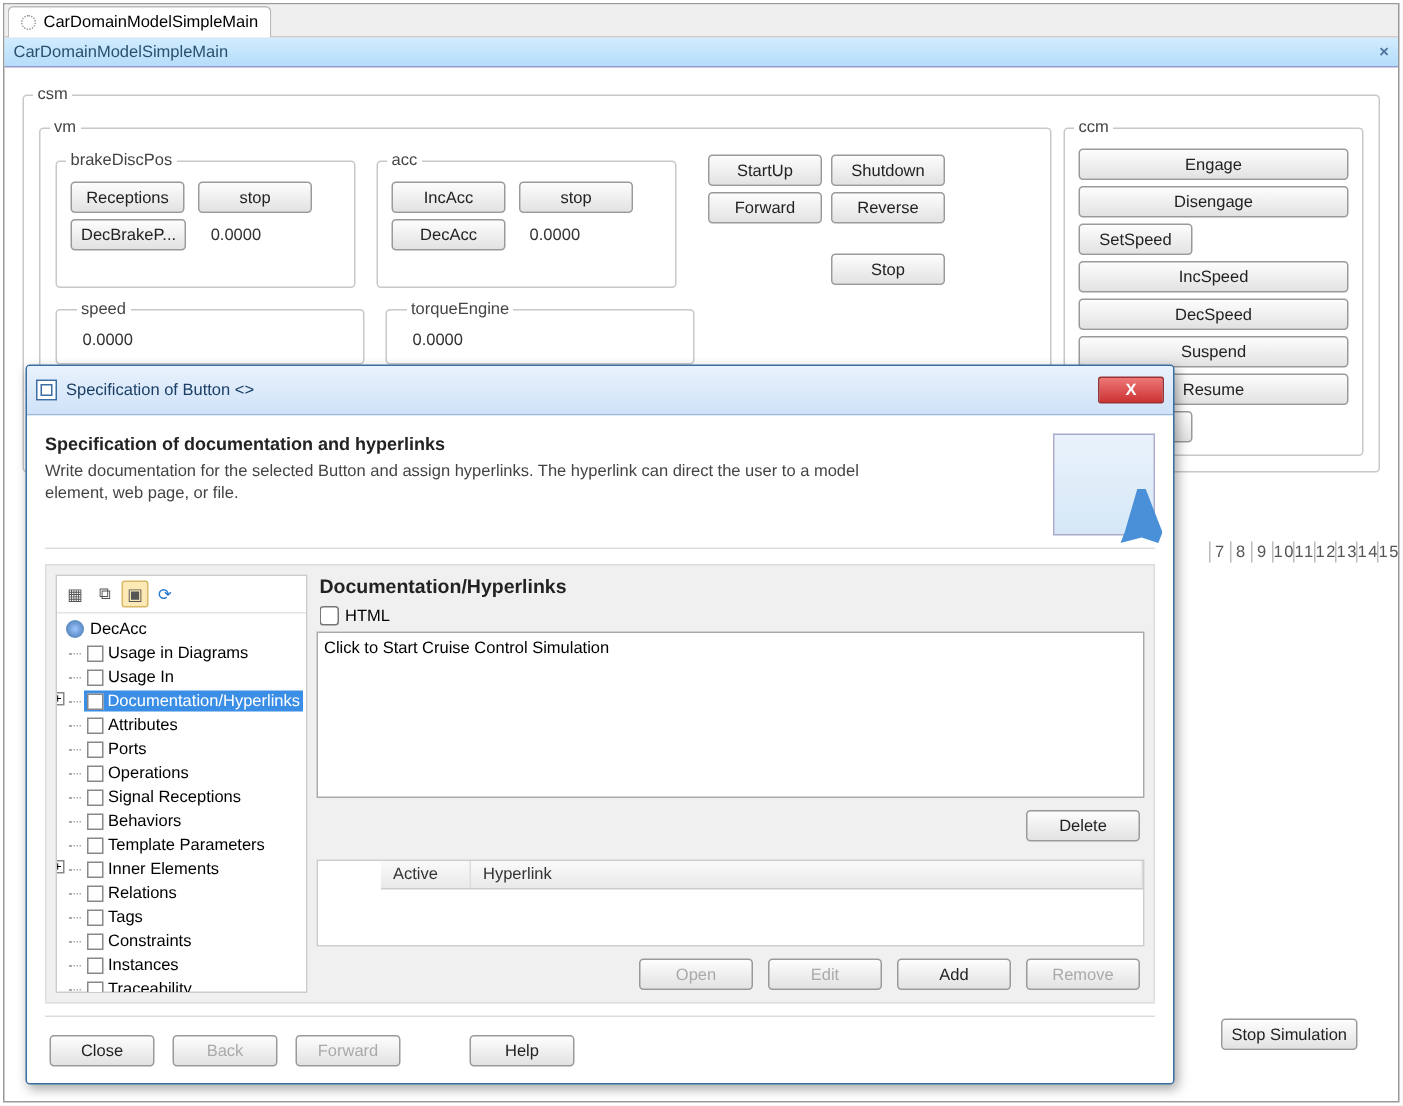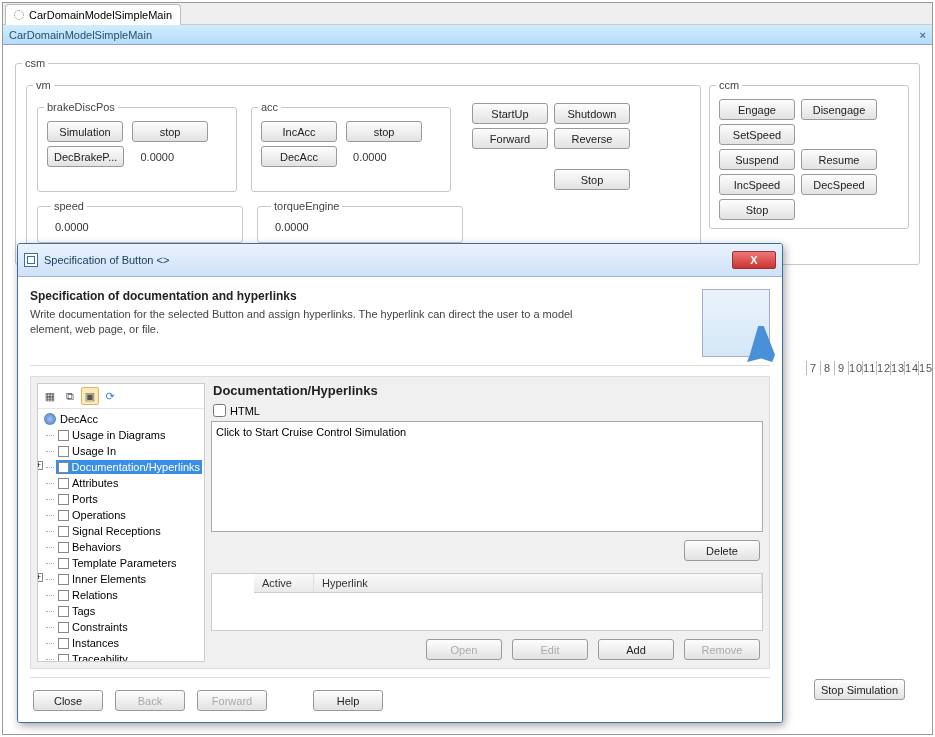--- a/index.html
+++ b/index.html
@@ -28,21 +28,21 @@
 .btn { display: inline-flex; align-items: center; justify-content: center; min-width: 76px; height: 21px; background: linear-gradient(#fdfdfd, #e2e2e2); border: 1px solid #9a9a9a; border-radius: 3px; margin: 2px 3px; padding: 0 6px; cursor: pointer; color: #222; }
 .valbox { display: inline-block; min-width: 60px; height: 18px; line-height: 18px; background: #fff; border: none; padding: 0 4px; margin-left: 6px; color: #333; }
 
 .vm-inner { display: flex; gap: 6px; flex-wrap: wrap; }
 .small-fs { min-width: 200px; }
 .mid-col { display: flex; flex-direction: column; align-items: flex-end; padding: 4px 8px; }
 .mid-col .btnrow { display: flex; }
 
 .speed-row, .torque-row { width: 206px; padding-left: 13px; }
 .speed-row .valbox, .torque-row .valbox { margin-left: 0; }
-.ccm-group .dualrow { display: flex; }
+.ccm-group .dualrow { display: flex; flex-direction: column; }
 
 
 .ruler { position: absolute; right: 0; top: 358px; color: #555; font-size: 10px; letter-spacing: 1px; white-space: nowrap; }
 .ruler .tick { display: inline-block; width: 14px; text-align: center; border-left: 1px solid #bbb; height: 14px; line-height: 14px; }
 
 
 .stop-sim { position: absolute; right: 24px; bottom: 32px; min-width: 90px; }
 
 
 .dialog { position: absolute; left: 14px; top: 240px; width: 766px; height: 480px; border: 1px solid #3a6ea5; background: #f0f0f0; box-shadow: 2px 3px 8px rgba(0,0,0,0.35); border-radius: 3px; overflow: hidden; }
@@ -113,21 +113,21 @@
     <fieldset>
       <legend>csm</legend>
       <div class="row1">
         <fieldset class="vm-group">
           <legend>vm</legend>
 
           <div class="vm-inner">
             <fieldset class="small-fs">
               <legend>brakeDiscPos</legend>
               <div>
-                <span class="btn">Simulation</span>
+                <span class="btn">Receptions</span>
                 <span class="btn">stop</span>
               </div>
               <div>
                 <span class="btn">DecBrakeP...</span>
                 <span class="valbox">0.0000</span>
               </div>
             </fieldset>
 
             <fieldset class="small-fs">
               <legend>acc</legend>
@@ -168,26 +168,26 @@
         </fieldset>
 
         <fieldset class="ccm-group">
           <legend>ccm</legend>
           <div class="dualrow">
             <span class="btn">Engage</span>
             <span class="btn">Disengage</span>
           </div>
           <div><span class="btn">SetSpeed</span></div>
           <div class="dualrow">
+            <span class="btn">IncSpeed</span>
+            <span class="btn">DecSpeed</span>
+          </div>
+          <div class="dualrow">
             <span class="btn">Suspend</span>
             <span class="btn">Resume</span>
-          </div>
-          <div class="dualrow">
-            <span class="btn">IncSpeed</span>
-            <span class="btn">DecSpeed</span>
           </div>
           <div><span class="btn">Stop</span></div>
         </fieldset>
       </div>
     </fieldset>
   </div>
 
   <div class="ruler"><span class="tick">7</span><span class="tick">8</span><span class="tick">9</span><span class="tick">10</span><span class="tick">11</span><span class="tick">12</span><span class="tick">13</span><span class="tick">14</span><span class="tick">15</span></div>
 
   <span class="btn stop-sim">Stop Simulation</span>

